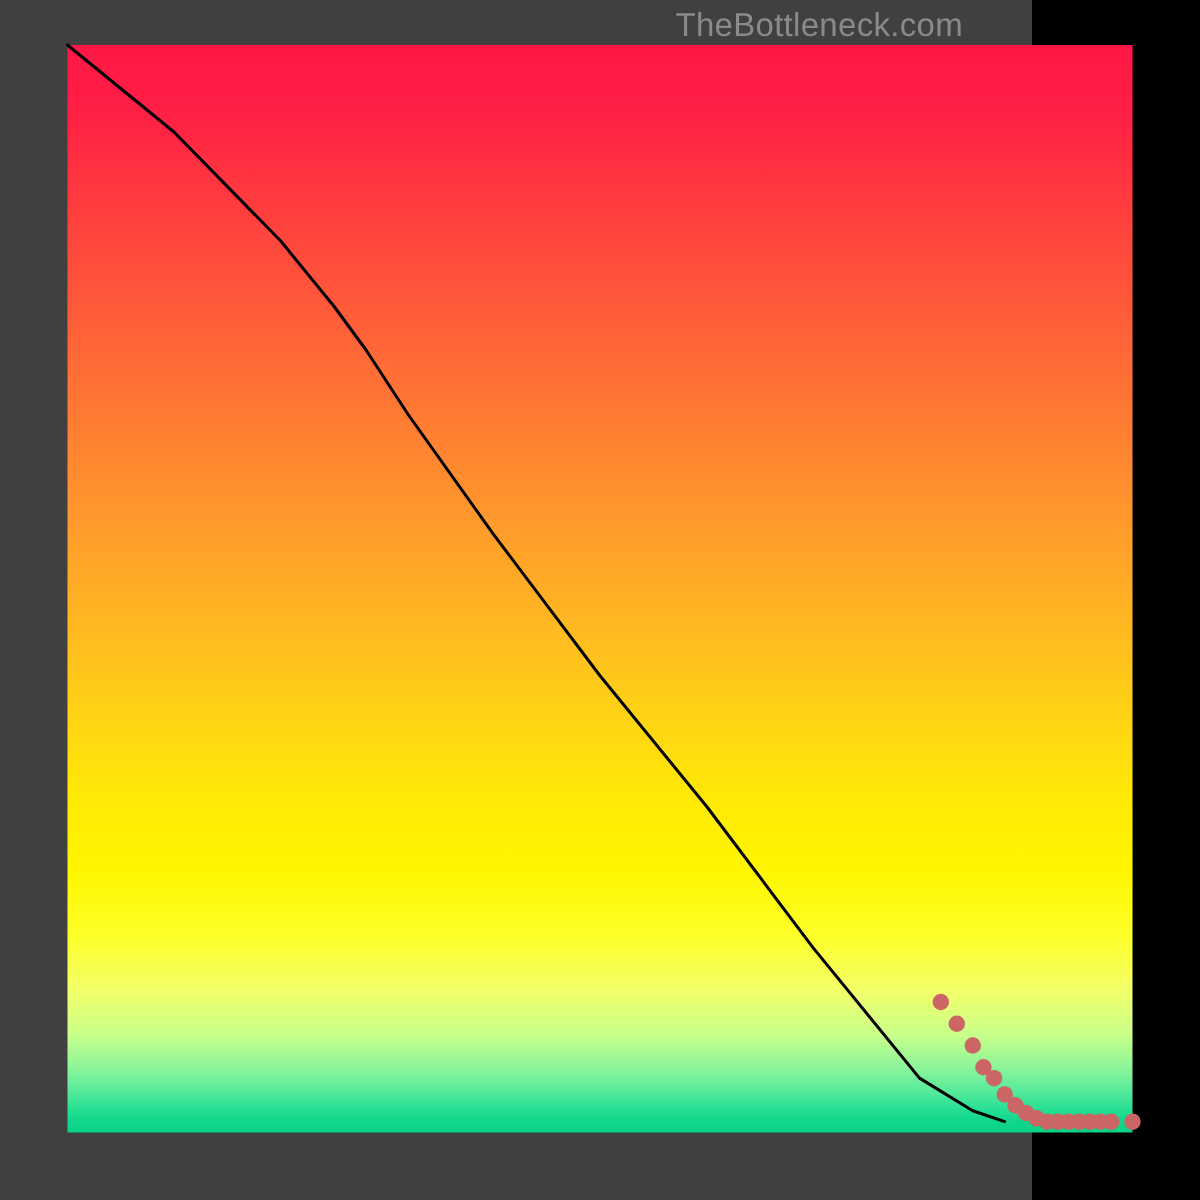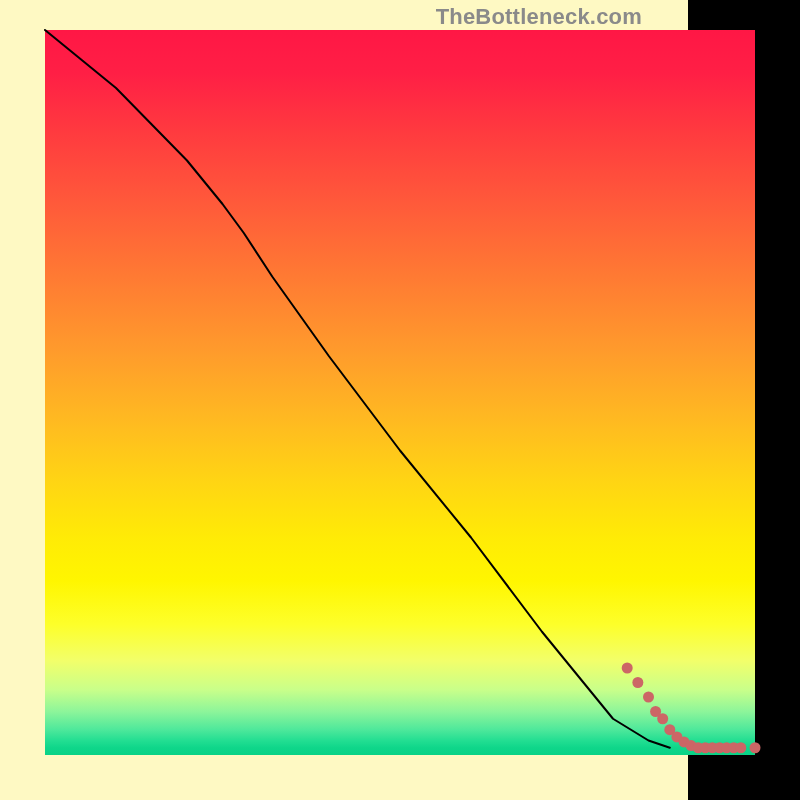--- a/index.html
+++ b/index.html
@@ -10,22 +10,21 @@
     background: #000;
     overflow: hidden;
     font-family: Arial, Helvetica, sans-serif;
   }
   .frame {
     position: absolute;
     left: 0;
     top: 0;
     width: 688px;
     height: 800px;
-    background: #fef9c3;
-    font-weight: bold;
+    background: #404040;
   }
   .plot {
     position: absolute;
     left: 45px;
     top: 30px;
     width: 710px;
     height: 725px;
     
     background: linear-gradient(
       to bottom,

